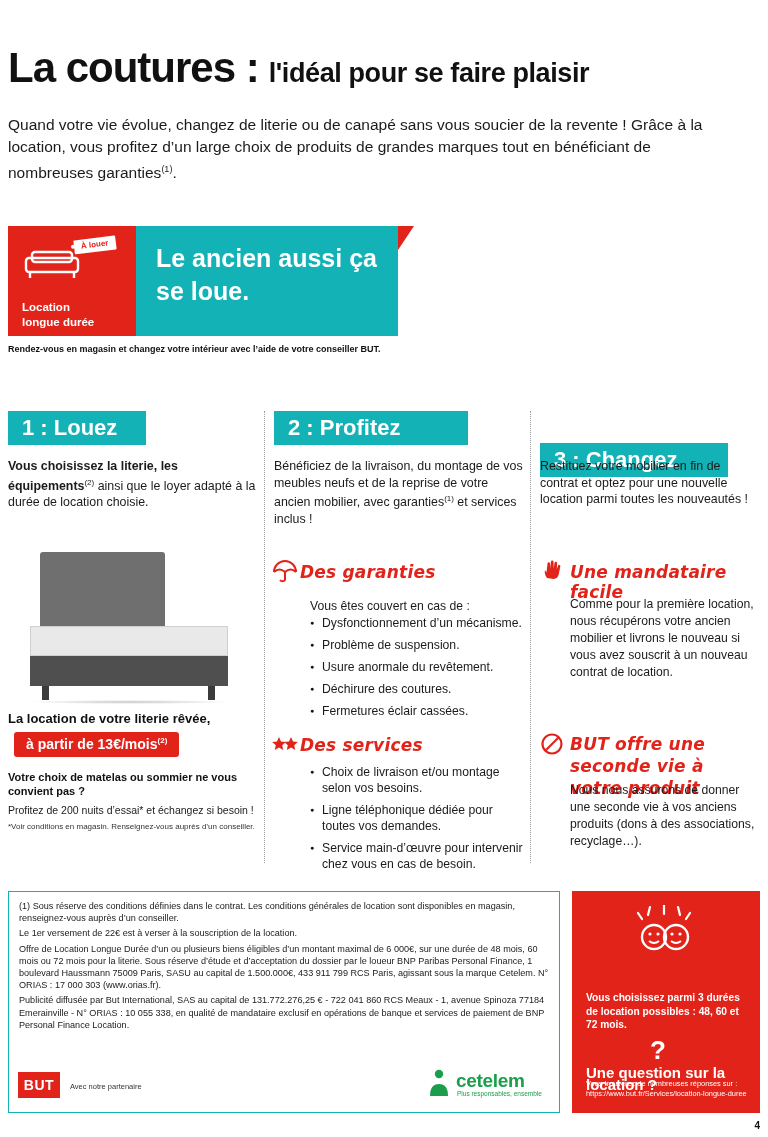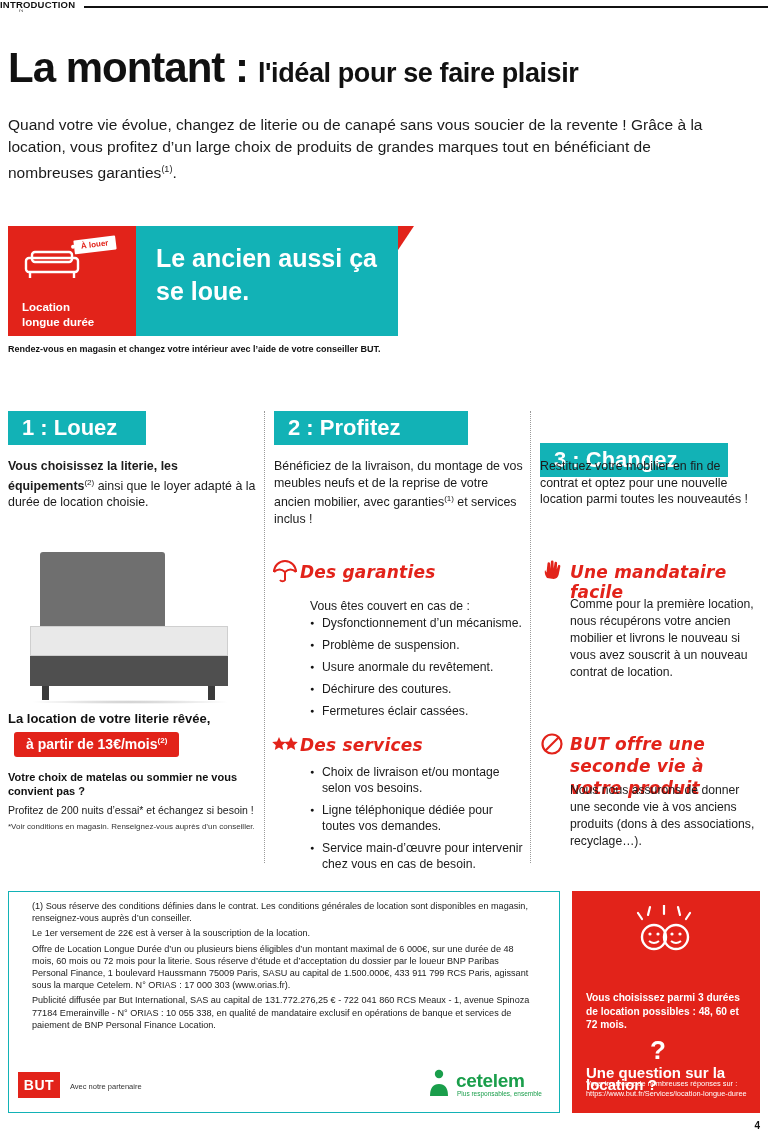--- a/index.html
+++ b/index.html
@@ -213,21 +213,21 @@
   }
   .c3-text2 {
     position: absolute; left: 570px; top: 782px; width: 192px;
     font-size: 12.2px; line-height: 17px;
   }
 
   
   .legal {
     position: absolute; left: 8px; top: 891px; width: 552px; height: 222px;
     border: 1px solid #12b2b6;
-    padding: 8px 23px;
+    padding: 8px 10px;
     font-size: 9.1px; line-height: 12.2px; color: #1b1b1b;
   }
   .legal p { margin: 0 0 3px 0; }
 
   .but-logo {
     position: absolute; left: 18px; top: 1072px; width: 42px; height: 26px;
     background: #e2231a; color: #fff; font-weight: bold; font-size: 14px;
     display:flex; align-items:center; justify-content:center; letter-spacing:.5px;
   }
   .partner-label {
@@ -271,28 +271,23 @@
   }
   .page-num {
     position: absolute; right: 8px; bottom: 6px; font-size: 10px; font-weight: bold; color:#111;
   }
 </style>
 </head>
 <body>
 
 <div class="page">
 
-  <div class="intro-bar">
-    <div class="intro-label">INTRODUCTION</div>
-    <div class="intro-tick">2</div>
-    <div class="intro-rule"></div>
-  </div>
 
   <div class="title-wrap">
-    <span class="title-main">La montant :</span>
+    <span class="title-main">La coutures :</span>
     <span class="title-sub">l'idéal pour se faire plaisir</span>
   </div>
 
   <div class="lead">
     <span>Quand votre vie évolue, changez de literie ou de canapé sans vous soucier de la revente ! Grâce à la location, vous profitez d’un large choix de produits de grandes marques tout en bénéficiant de nombreuses garanties</span><sup>(1)</sup>.
   </div>
 
   <div class="banner">
     <div class="banner-red"></div>
     <div class="banner-teal"></div>

